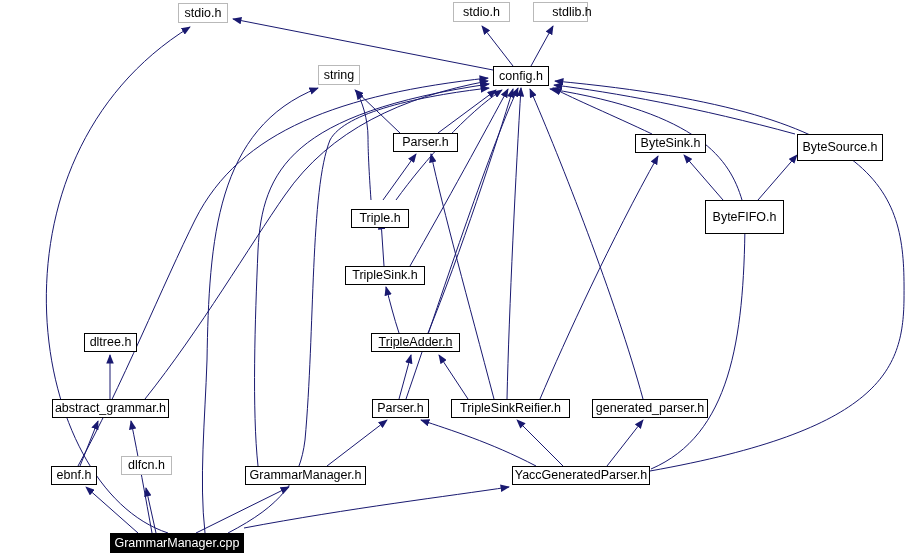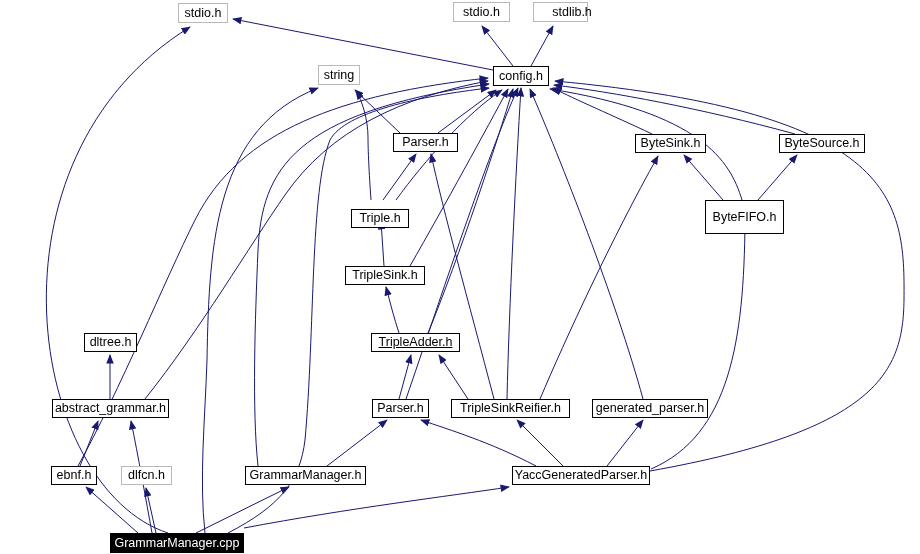--- a/index.html
+++ b/index.html
@@ -70,29 +70,29 @@
       </g>
   </svg>
   <div id="nodes">
       <div class="node external" style="left: 178px; top: 3px; width: 50px; height: 20px;">stdio.h</div>
       <div class="node external" style="left: 453px; top: 2px; width: 57px; height: 20px;">stdio.h</div>
       <div class="node external" style="left: 533px; top: 2px; width: 55px; height: 20px; padding-left: 23px;">stdlib.h</div>
       <div class="node external" style="left: 318px; top: 65px; width: 42px; height: 20px;">string</div>
       <div class="node internal" style="left: 493px; top: 66px; width: 56px; height: 20px;">config.h</div>
       <div class="node internal" style="left: 393px; top: 133px; width: 65px; height: 19px;">Parser.h</div>
       <div class="node internal" style="left: 635px; top: 134px; width: 71px; height: 19px;">ByteSink.h</div>
-      <div class="node internal" style="left: 779px; top: 134px; width: 86px; height: 19px;">ByteSource.h</div>
+      <div class="node internal" style="left: 797px; top: 134px; width: 86px; height: 27px;">ByteSource.h</div>
       <div class="node internal" style="left: 351px; top: 200px; width: 58px; height: 19px; margin-top: 9px;">Triple.h</div>
       <div class="node internal" style="left: 705px; top: 200px; width: 79px; height: 34px;">ByteFIFO.h</div>
       <div class="node internal" style="left: 345px; top: 266px; width: 80px; height: 19px;">TripleSink.h</div>
       <div class="node internal" style="left: 371px; top: 333px; width: 89px; height: 19px; text-decoration: underline;">TripleAdder.h</div>
       <div class="node internal" style="left: 84px; top: 333px; width: 53px; height: 19px;">dltree.h</div>
       <div class="node internal" style="left: 52px; top: 399px; width: 117px; height: 19px;">abstract_grammar.h</div>
       <div class="node internal" style="left: 372px; top: 399px; width: 57px; height: 19px;">Parser.h</div>
       <div class="node internal" style="left: 451px; top: 399px; width: 119px; height: 19px;">TripleSinkReifier.h</div>
       <div class="node internal" style="left: 592px; top: 399px; width: 116px; height: 19px;">generated_parser.h</div>
       <div class="node internal" style="left: 51px; top: 466px; width: 46px; height: 19px;">ebnf.h</div>
-      <div class="node external" style="left: 121px; top: 466px; width: 51px; height: 19px;">dlfcn.h</div>
+      <div class="node external" style="left: 121px; top: 456px; width: 51px; height: 19px;">dlfcn.h</div>
       <div class="node internal" style="left: 245px; top: 466px; width: 121px; height: 19px;">GrammarManager.h</div>
       <div class="node internal" style="left: 512px; top: 466px; width: 138px; height: 19px;">YaccGeneratedParser.h</div>
       <div class="node focus" style="left: 110px; top: 533px; width: 134px; height: 20px;">GrammarManager.cpp</div>
     </div>
 </div>
 
 </body></html>

